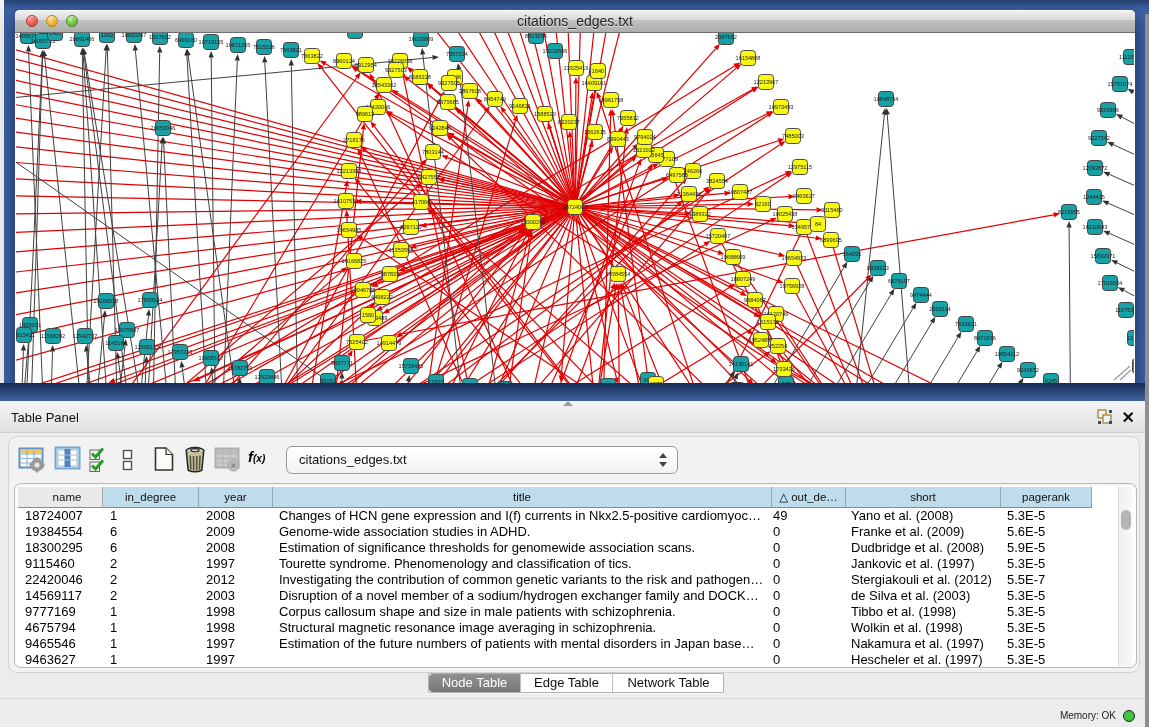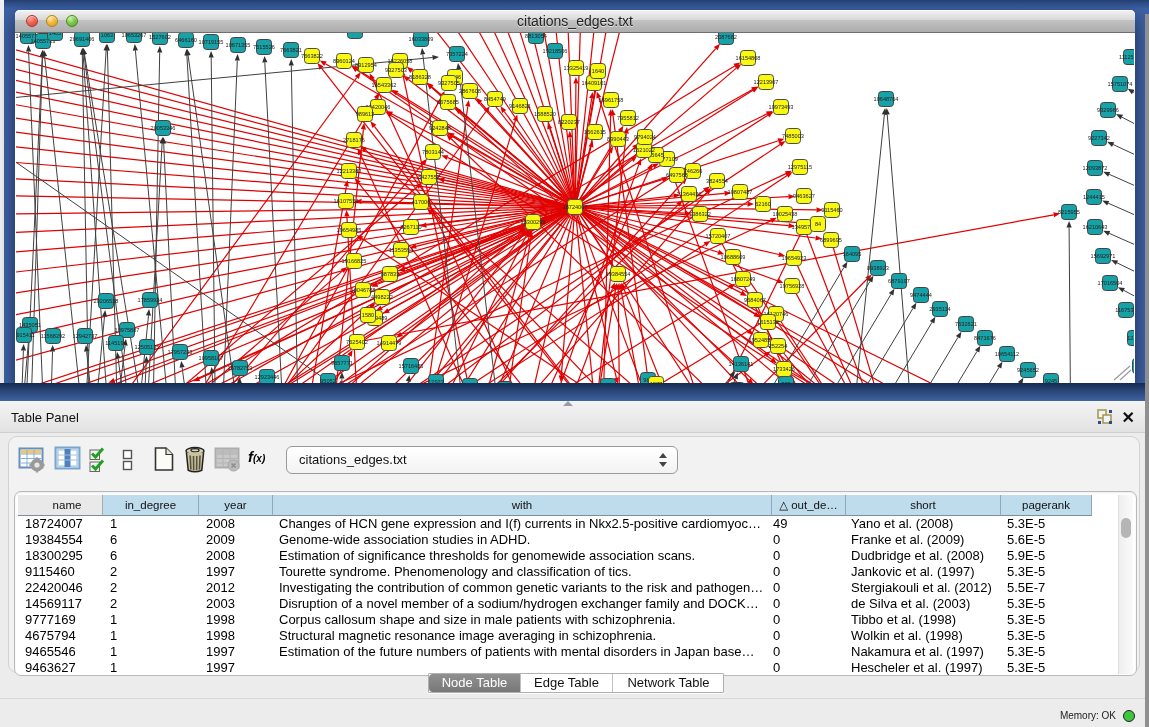--- a/index.html
+++ b/index.html
@@ -19,21 +19,21 @@
 #tl-g{left:51px;background:radial-gradient(circle at 35% 30%,#c6f0a5 0,#7cc84b 45%,#5aa42e 100%);border:1px solid #481}
 #canvas{position:absolute;left:1px;top:23px;width:1118px;height:350px;background:#fff;overflow:hidden}
 #grip{position:absolute;right:3px;bottom:3px;width:20px;height:16px}
 
 #panel{position:absolute;left:0;top:401px;width:1149px;height:326px;background:#ececec}
 #phead{position:absolute;left:0;top:0;width:100%;height:32px;background:linear-gradient(180deg,#f4f4f4,#e2e2e2);border-bottom:1px solid #cfcfcf}
 #phead .lbl{position:absolute;left:11px;top:9px;font-size:13px;color:#111}
 #phead .x{position:absolute;right:14px;top:7px;font-size:16px;font-weight:bold;color:#111}
 #toolbar{position:absolute;left:0;top:0;width:100%;height:80px}
 #dropdown{position:absolute;left:286px;top:45px;width:392px;height:28px;background:linear-gradient(180deg,#fff,#f2f2f2);border:1px solid #9a9a9a;border-radius:6px;font-size:13px;color:#111;line-height:26px;padding-left:12px}
-#tablebox{position:absolute;left:14px;top:90px;width:1123px;height:185px;background:#fff;border:1px solid #b9b9b9;border-radius:7px;box-shadow:inset 0 1px 2px rgba(0,0,0,.08)}
+#tablebox{position:absolute;left:14px;top:82px;width:1123px;height:185px;background:#fff;border:1px solid #b9b9b9;border-radius:7px;box-shadow:inset 0 1px 2px rgba(0,0,0,.08)}
 #thead{position:absolute;left:3px;top:3px;width:1076px;height:21px;font-size:11.5px;color:#111}
 #thead .hc{position:absolute;top:0;height:21px;background:#bedceb;border-right:1px solid #8fa8b3;border-bottom:1px solid #7c8f98;text-align:center;line-height:21px}
 #thead .hc0{background:#e9e9e9;border-right:1px solid #aaa}
 #tbody{position:absolute;left:3px;top:24px;width:1076px;font-size:13px;color:#000}
 .tr{position:relative;height:16px;line-height:16px;white-space:nowrap}
 .tr div{position:absolute;top:0;height:16px;overflow:hidden}
 .c0{left:7px;width:80px} .c1{left:92px;width:80px} .c2{left:188px;width:80px}
 .c3{left:261px;width:492px} .c4{left:755px;width:70px} .c5{left:833px;width:160px}
 .c6{left:989px;width:85px}
 #vscroll{position:absolute;right:3px;top:3px;width:15px;height:179px;background:linear-gradient(90deg,#efefef,#fafafa);border-left:1px solid #ddd}
@@ -977,21 +977,21 @@
       <div id="dropdown">citations_edges.txt<svg style="position:absolute;right:10px;top:6px" width="8" height="15">
             <polygon points="4,0 8,5 0,5" fill="#444"></polygon>
             <polygon points="0,9 8,9 4,14" fill="#444"></polygon>
           </svg></div>
     </div>
     <div id="tablebox">
       <div id="thead">
         <div class="hc hc0" style="left:0;width:85px;text-indent:14px">name</div>
         <div class="hc" style="left:85px;width:96px">in_degree</div>
         <div class="hc" style="left:181px;width:74px">year</div>
-        <div class="hc" style="left:255px;width:499px">with</div>
+        <div class="hc" style="left:255px;width:499px">title</div>
         <div class="hc" style="left:754px;width:74px">△ out_de…</div>
         <div class="hc" style="left:828px;width:155px">short</div>
         <div class="hc" style="left:983px;width:91px">pagerank</div>
       </div>
       <div id="tbody">
           <div class="tr">
             <div class="c0">18724007</div>
             <div class="c1">1</div>
             <div class="c2">2008</div>
             <div class="c3">Changes of HCN gene expression and I(f) currents in Nkx2.5-positive cardiomyoc…</div>

